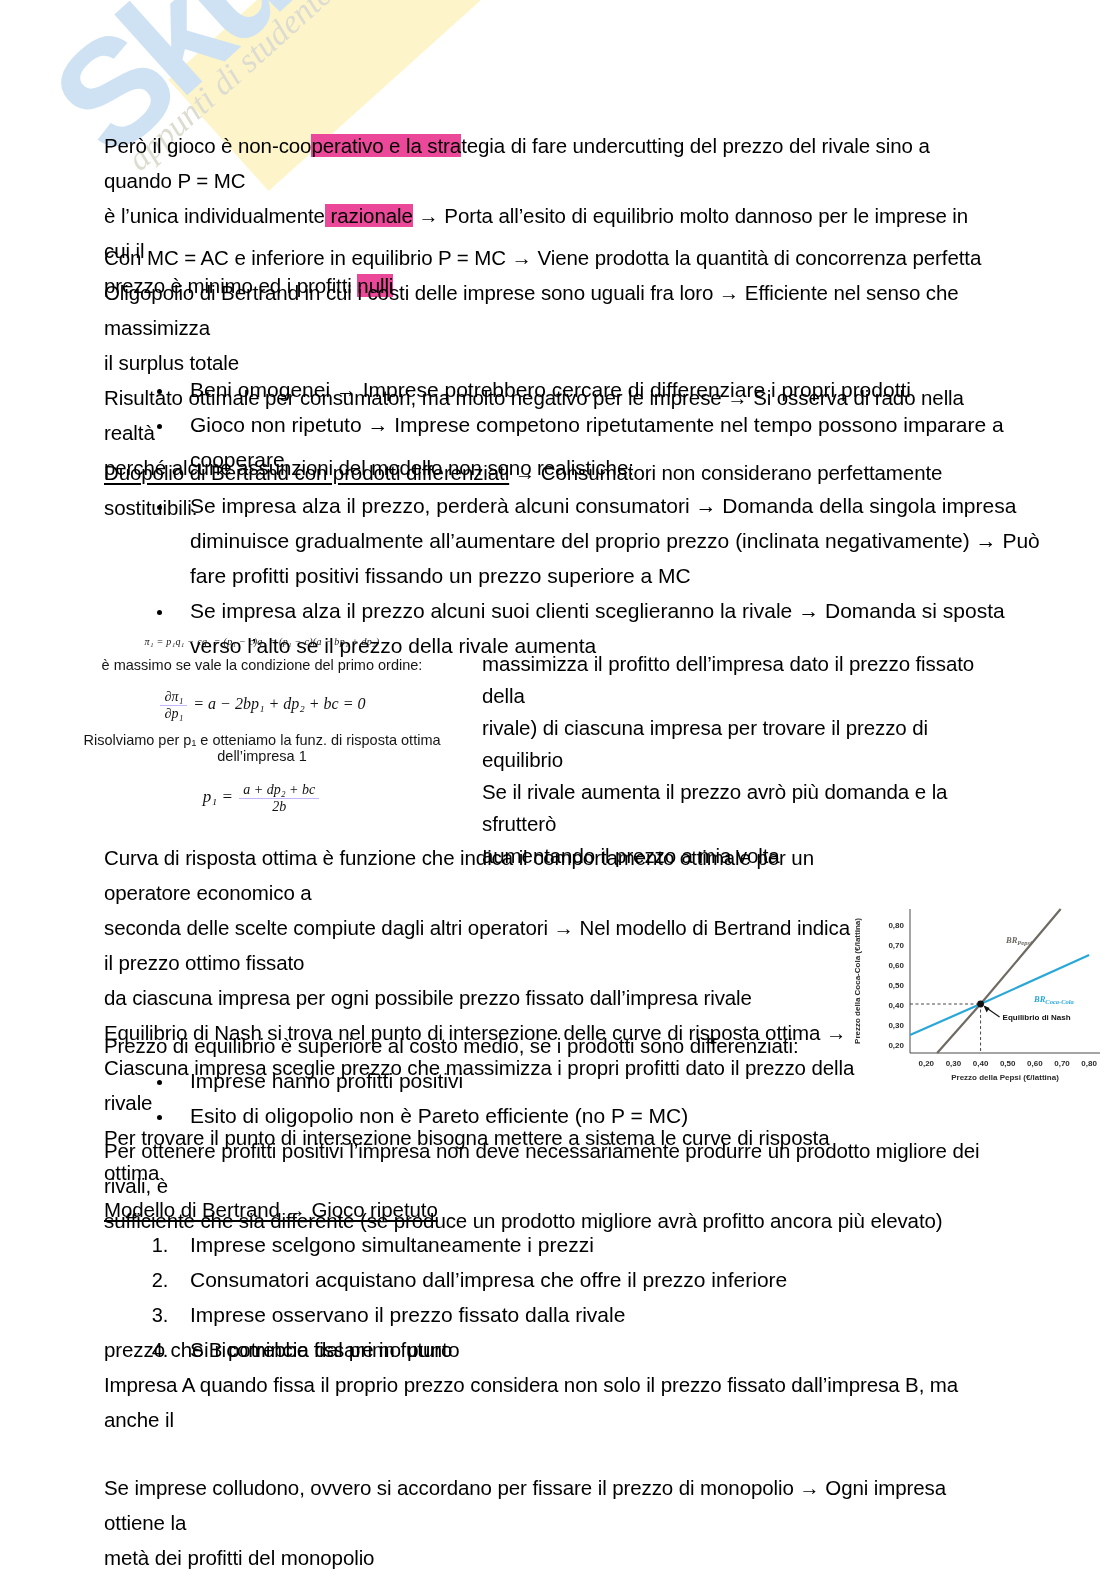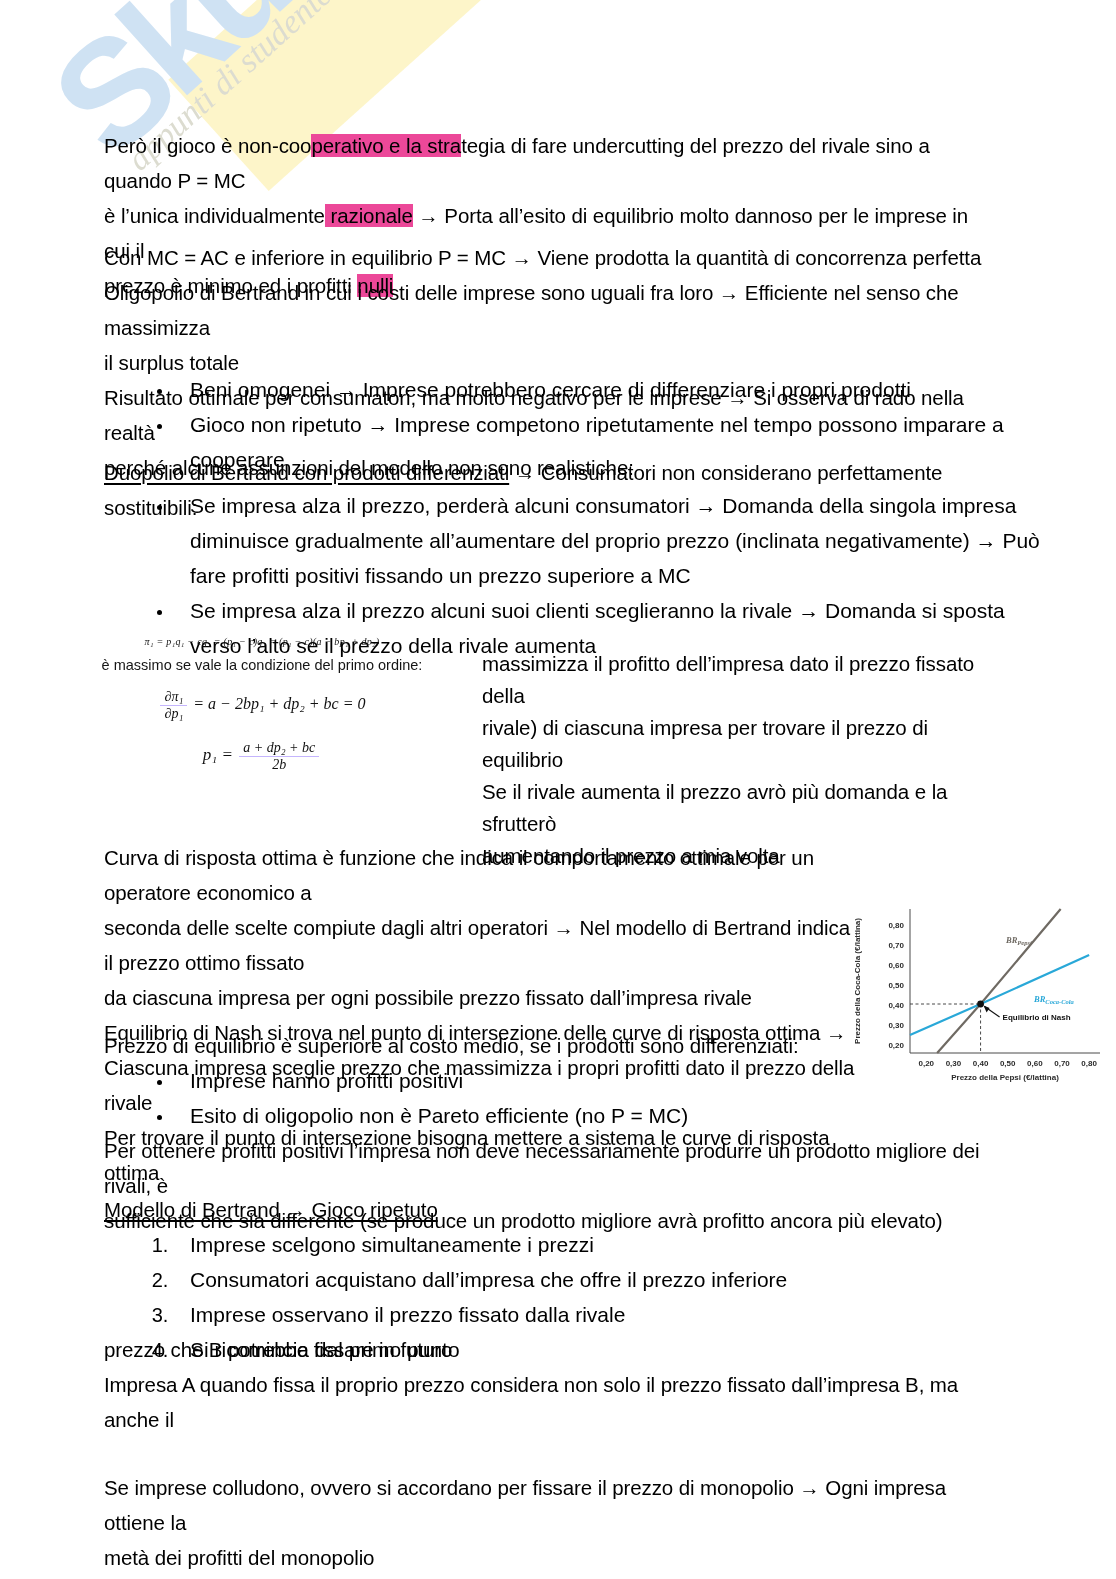--- a/index.html
+++ b/index.html
@@ -187,20 +187,21 @@
     <div class="mathblock">
       <div class="math-ctr math-eq1">π₁ = p₁q₁ − cq₁ = (p₁ − c)q₁ = (p₁ − c)(a − bp₁ + dp₂)</div>
       <div class="math-note">è massimo se vale la condizione del primo ordine:</div>
       <div class="math-ctr math-eq2">
         <span class="math-frac">
           <span class="num">∂π₁</span>
           <span class="den">∂p₁</span>
         </span>
         <span>= a − 2bp₁ + dp₂ + bc = 0</span>
       </div>
+      <div class="math-note"><span>Risolviamo per </span><span>p₁</span><span> e otteniamo la funz. di risposta ottima dell’impresa 1</span></div>
       <div class="math-ctr math-eq3">
         <span>p₁ =</span>
         <span class="math-frac">
           <span class="num">a + dp₂ + bc</span>
           <span class="den">2b</span>
         </span>
       </div>
     </div>
 
     <div class="para" style="left:482px; top:648px; width:510px; line-height:32px;">

